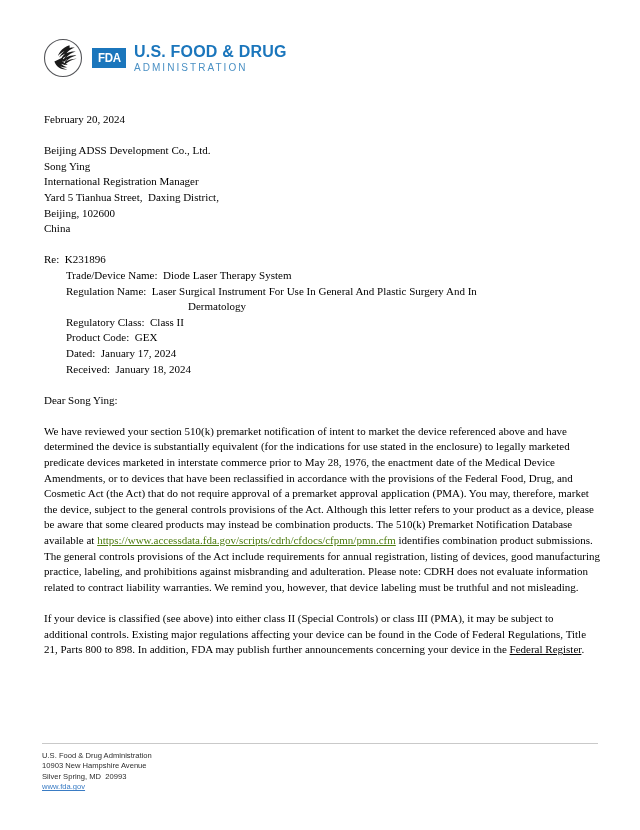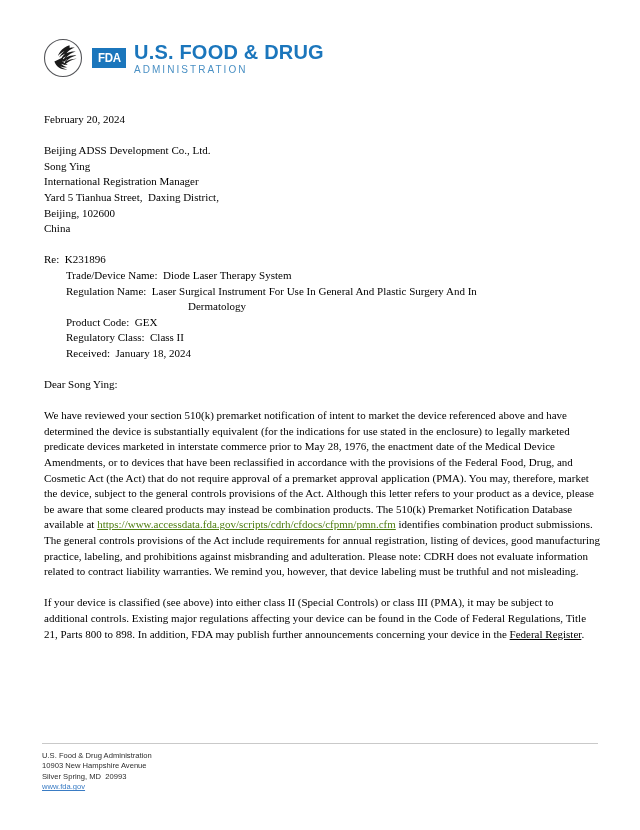--- a/index.html
+++ b/index.html
@@ -59,21 +59,21 @@
     letter-spacing: -0.3px;
     transform: scaleX(0.92);
   }
   .fda-words {
     margin-left: 8px;
     line-height: 1;
   }
   .fda-line1 {
     font-family: "Liberation Sans", sans-serif;
     font-weight: bold;
-    font-size: 20px;
+    font-size: 16px;
     color: #1b76bc;
     letter-spacing: 0.2px;
     white-space: nowrap;
   }
   .fda-line2 {
     font-family: "Liberation Sans", sans-serif;
     font-size: 10px;
     color: #4a90c4;
     letter-spacing: 2.05px;
     margin-top: 3px;
@@ -190,22 +190,23 @@
       <div>Yard 5 Tianhua Street,  Daxing District,</div>
       <div>Beijing, 102600</div>
       <div>China</div>
     </div>
 
     <div class="re-block">
       <div class="re-first">Re:  K231896</div>
       <div class="re-row">Trade/Device Name:  Diode Laser Therapy System</div>
       <div class="re-row">Regulation Name:  Laser Surgical Instrument For Use In General And Plastic Surgery And In</div>
       <div class="re-cont">Dermatology</div>
+      <div class="re-row">Regulatory Class:  Class II</div>
       <div class="re-row">Product Code:  GEX</div>
-      <div class="re-row">Regulatory Class:  Class II</div>
+      <div class="re-row">Dated:  January 17, 2024</div>
       <div class="re-row">Received:  January 18, 2024</div>
     </div>
 
     <div class="salutation">Dear Song Ying:</div>
 
     <p class="para"><span>We have reviewed your section 510(k) premarket notification of intent to market the device referenced above and have determined the device is substantially equivalent (for the indications for use stated in the enclosure) to legally marketed predicate devices marketed in interstate commerce prior to May 28, 1976, the enactment date of the Medical Device Amendments, or to devices that have been reclassified in accordance with the provisions of the Federal Food, Drug, and Cosmetic Act (the Act) that do not require approval of a premarket approval application (PMA). You may, therefore, market the device, subject to the general controls provisions of the Act. Although this letter refers to your product as a device, please be aware that some cleared products may instead be combination products. The 510(k) Premarket Notification Database available at </span><a class="link" href="#">https://www.accessdata.fda.gov/scripts/cdrh/cfdocs/cfpmn/pmn.cfm</a><span> identifies combination product submissions. The general controls provisions of the Act include requirements for annual registration, listing of devices, good manufacturing practice, labeling, and prohibitions against misbranding and adulteration. Please note:  CDRH does not evaluate information related to contract liability warranties. We remind you, however, that device labeling must be truthful and not misleading.</span></p>
 
     <p class="para"><span>If your device is classified (see above) into either class II (Special Controls) or class III (PMA), it may be subject to additional controls. Existing major regulations affecting your device can be found in the Code of Federal Regulations, Title 21, Parts 800 to 898. In addition, FDA may publish further announcements concerning your device in the </span><span class="uline">Federal Register</span><span>.</span></p>
 
   </div>

